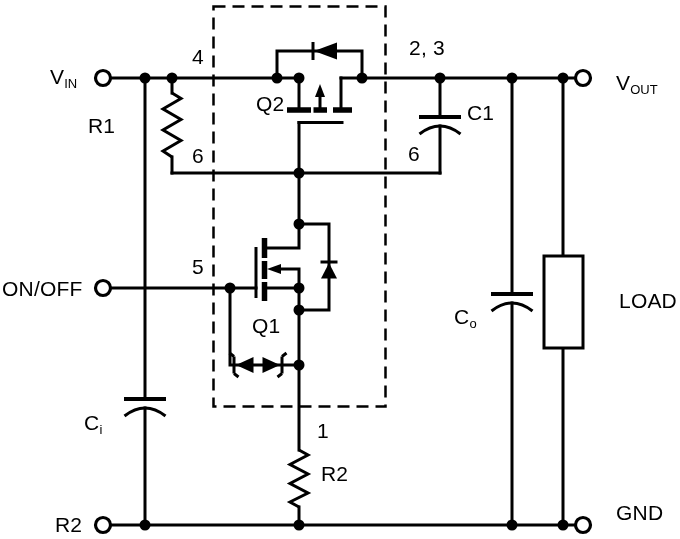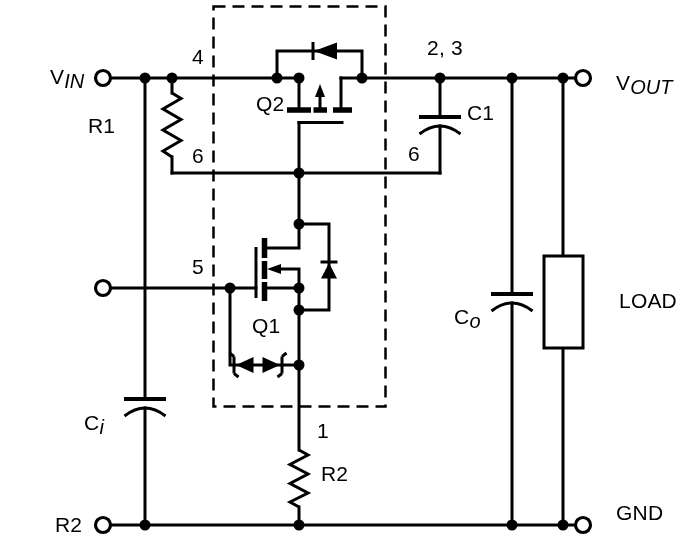--- a/index.html
+++ b/index.html
@@ -14,24 +14,23 @@
   .stage svg { position: absolute; left: 0; top: 0; }
   .label {
     position: absolute;
     font-size: 21px;
     line-height: 1;
     color: #000000;
     white-space: nowrap;
     letter-spacing: 0.2px;
   }
   .sub {
-    font-size: 20px;
+    font-size: 13px;
     vertical-align: -4px;
     letter-spacing: 0;
-    font-style: italic;
   }
   .wire { stroke: #000000; stroke-width: 3; fill: none; }
   .thick { stroke: #000000; stroke-width: 5.5; fill: none; }
   .plate { stroke: #000000; stroke-width: 4; fill: none; }
   .solid { fill: #000000; stroke: none; }
 </style>
 </head>
 <body>
 
 <div class="stage">
@@ -134,30 +133,31 @@
       <circle cx="103" cy="525" r="7.5"></circle>
       <circle cx="583" cy="78" r="7.5"></circle>
       <circle cx="583" cy="525" r="7.5"></circle>
     </g>
   </svg>
 
   <span class="label" style="left:50px;top:66px"><span>V</span><span class="sub">IN</span></span>
 
   <span class="label" style="left:88px;top:115px">R1</span>
 
+  <span class="label" style="left:2px;top:278px">ON/OFF</span>
 
   <span class="label" style="left:84px;top:412px"><span>C</span><span class="sub">i</span></span>
 
   <span class="label" style="left:55px;top:514px">R2</span>
 
   <span class="label" style="left:192px;top:46px">4</span>
   <span class="label" style="left:192px;top:145px">6</span>
   <span class="label" style="left:192px;top:256px">5</span>
   <span class="label" style="left:317px;top:420px">1</span>
-  <span class="label" style="left:427px;top:37px">2, 3</span>
+  <span class="label" style="left:409px;top:37px">2, 3</span>
   <span class="label" style="left:408px;top:143px">6</span>
 
   <span class="label" style="left:256px;top:93px">Q2</span>
   <span class="label" style="left:252px;top:315px">Q1</span>
   <span class="label" style="left:321px;top:463px">R2</span>
 
   <span class="label" style="left:467px;top:102px">C1</span>
 
   <span class="label" style="left:454px;top:306px"><span>C</span><span class="sub">o</span></span>
 

